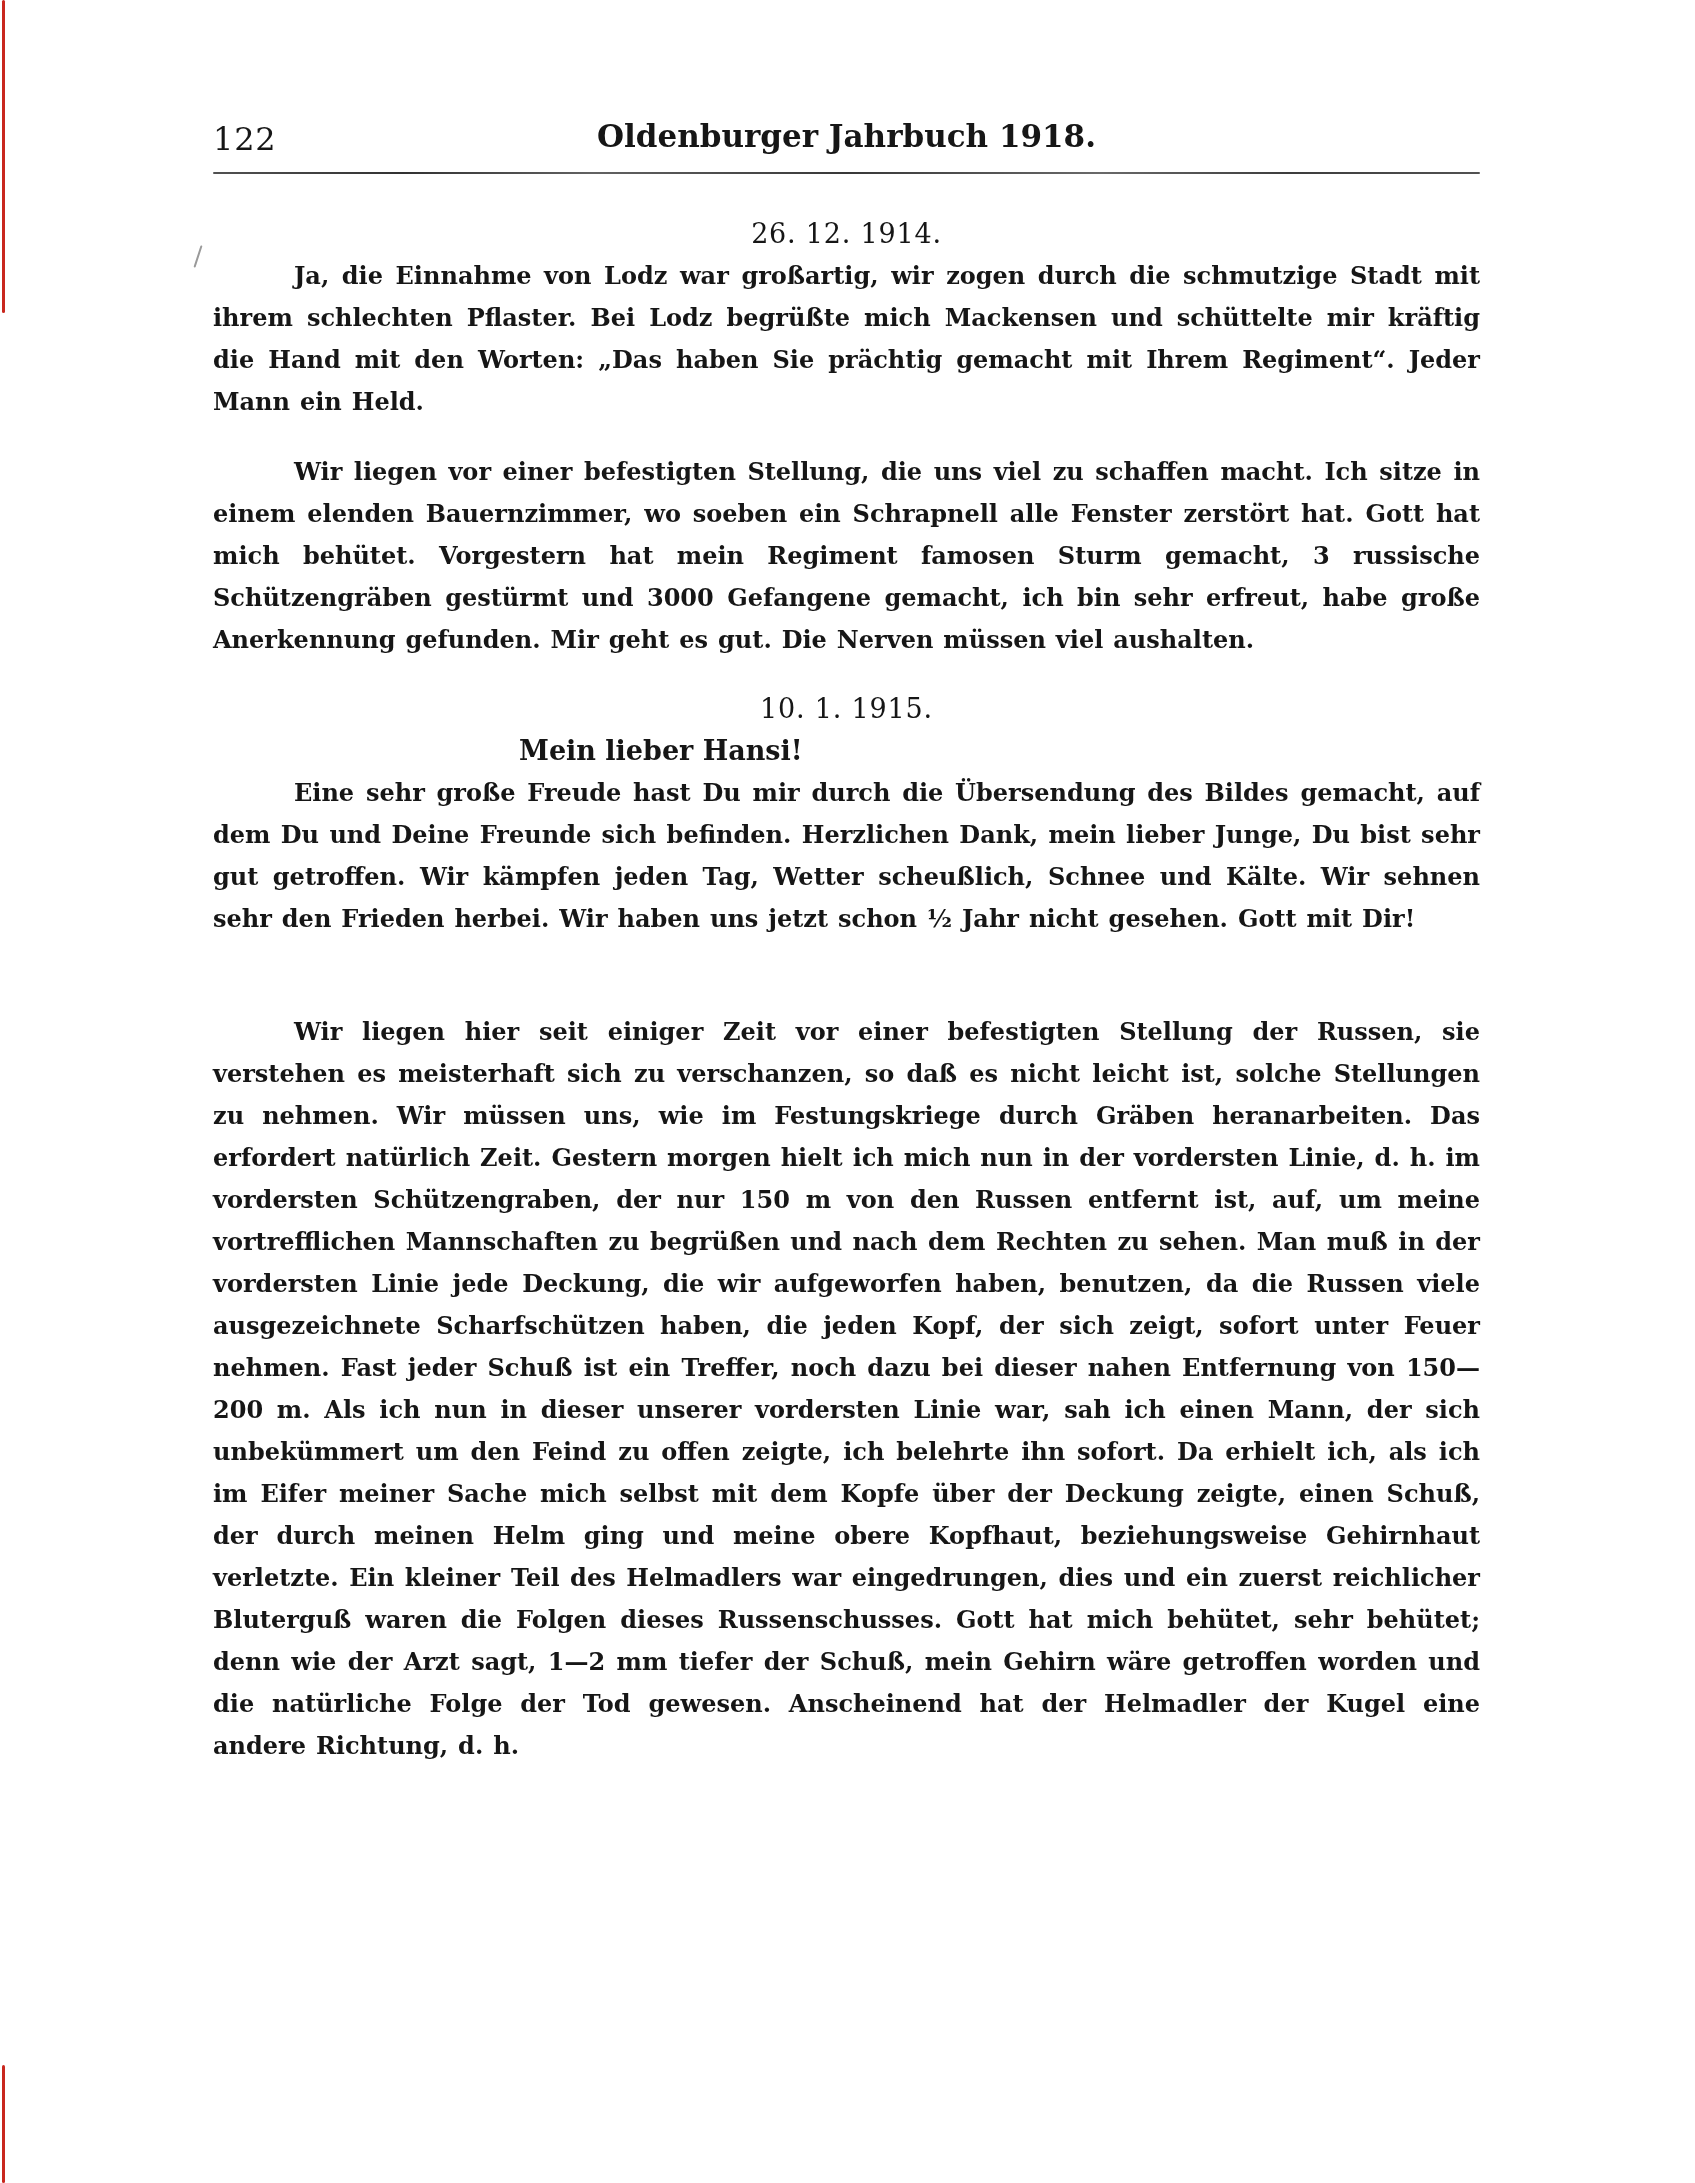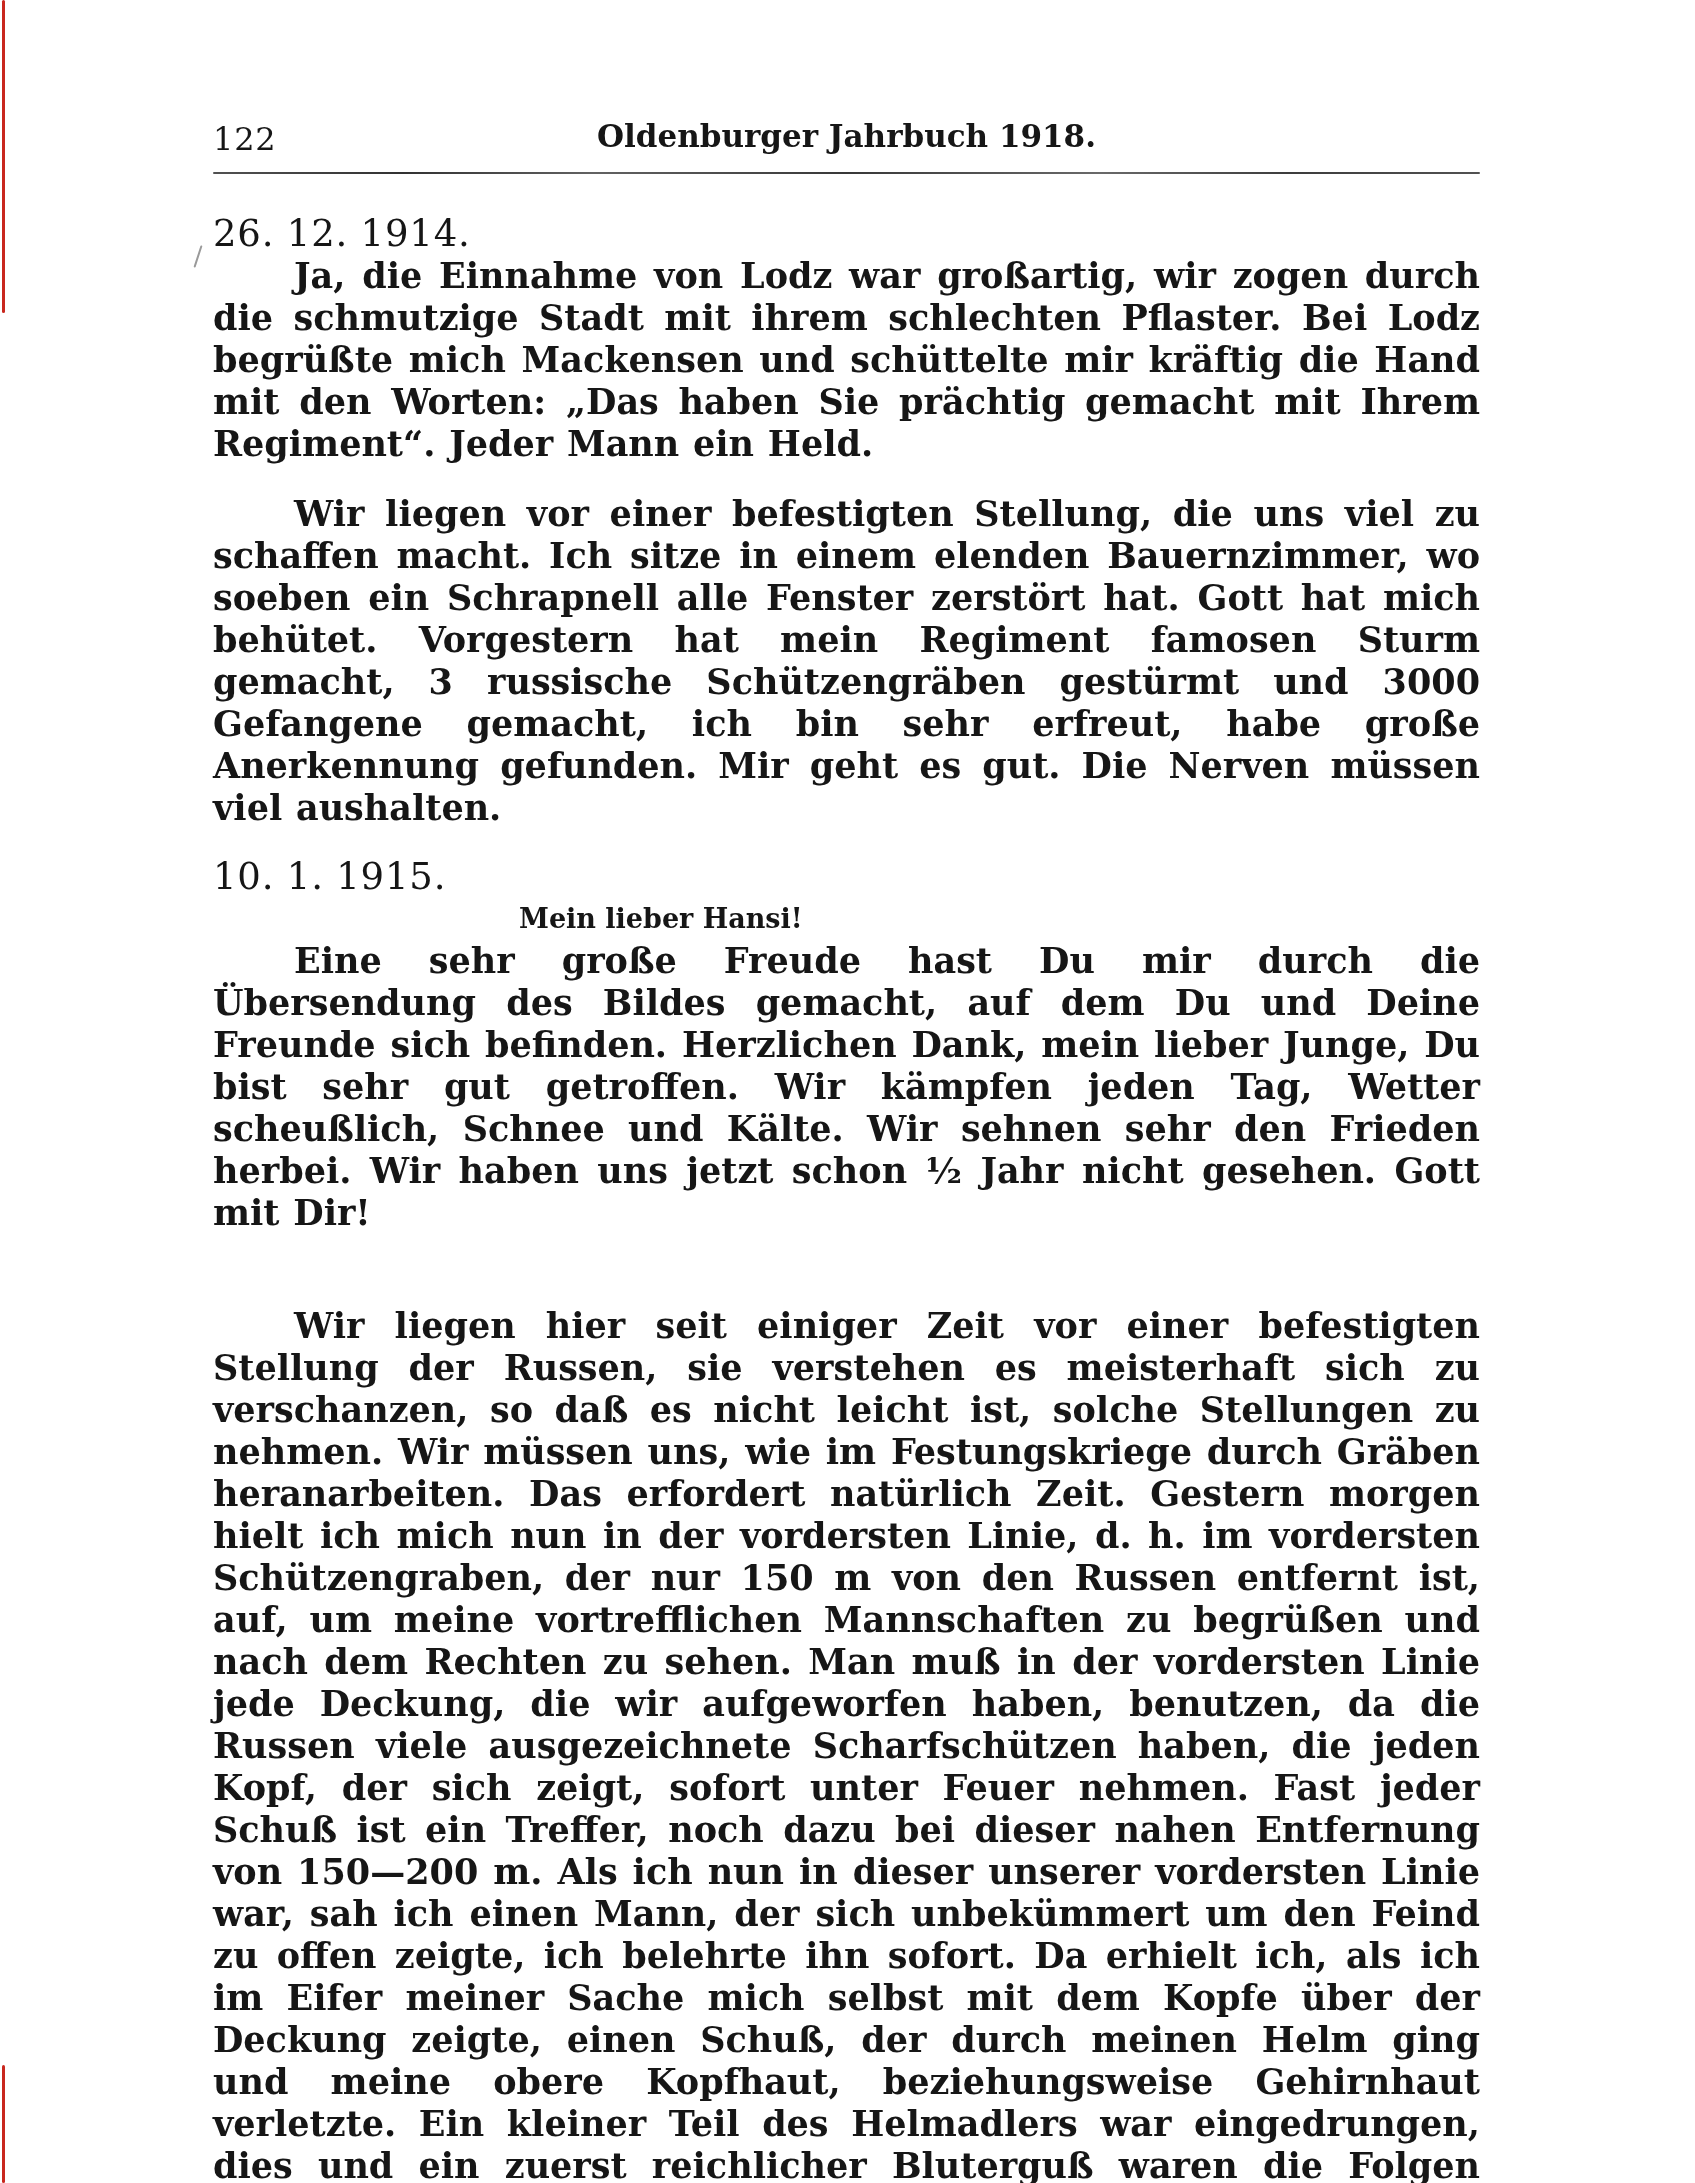--- a/index.html
+++ b/index.html
@@ -81,29 +81,29 @@
     margin-top: 9.7px;
     height: 2.4px;
     border-radius: 1.6px;
     background: linear-gradient(90deg, #3a3a3a, #161616 15%, #4d4d4d 30%, #1d1d1d 50%, #555555 70%, #222222 85%, #3a3a3a);
     opacity: 0.88;
   }
   .entry { margin-top: 27.6px; }
   .entry.first { margin-top: 39px; }
   .entry.gap-large { margin-top: 71px; }
   .entry-date {
-    font-size: 37px;
+    font-size: 27px;
     line-height: 42px;
-    text-align: left;
+    text-align: center;
     font-weight: normal;
     letter-spacing: 0.8px;
   }
   .entry-body {
     margin: 0;
-    font-size: 35px;
+    font-size: 24px;
     line-height: 42px;
     text-align: justify;
     font-weight: bold;
     text-indent: 81px;
     word-spacing: 1.6px;
     hyphens: none;
   }
   .salutation {
     font-size: 27px;
     line-height: 42px;

